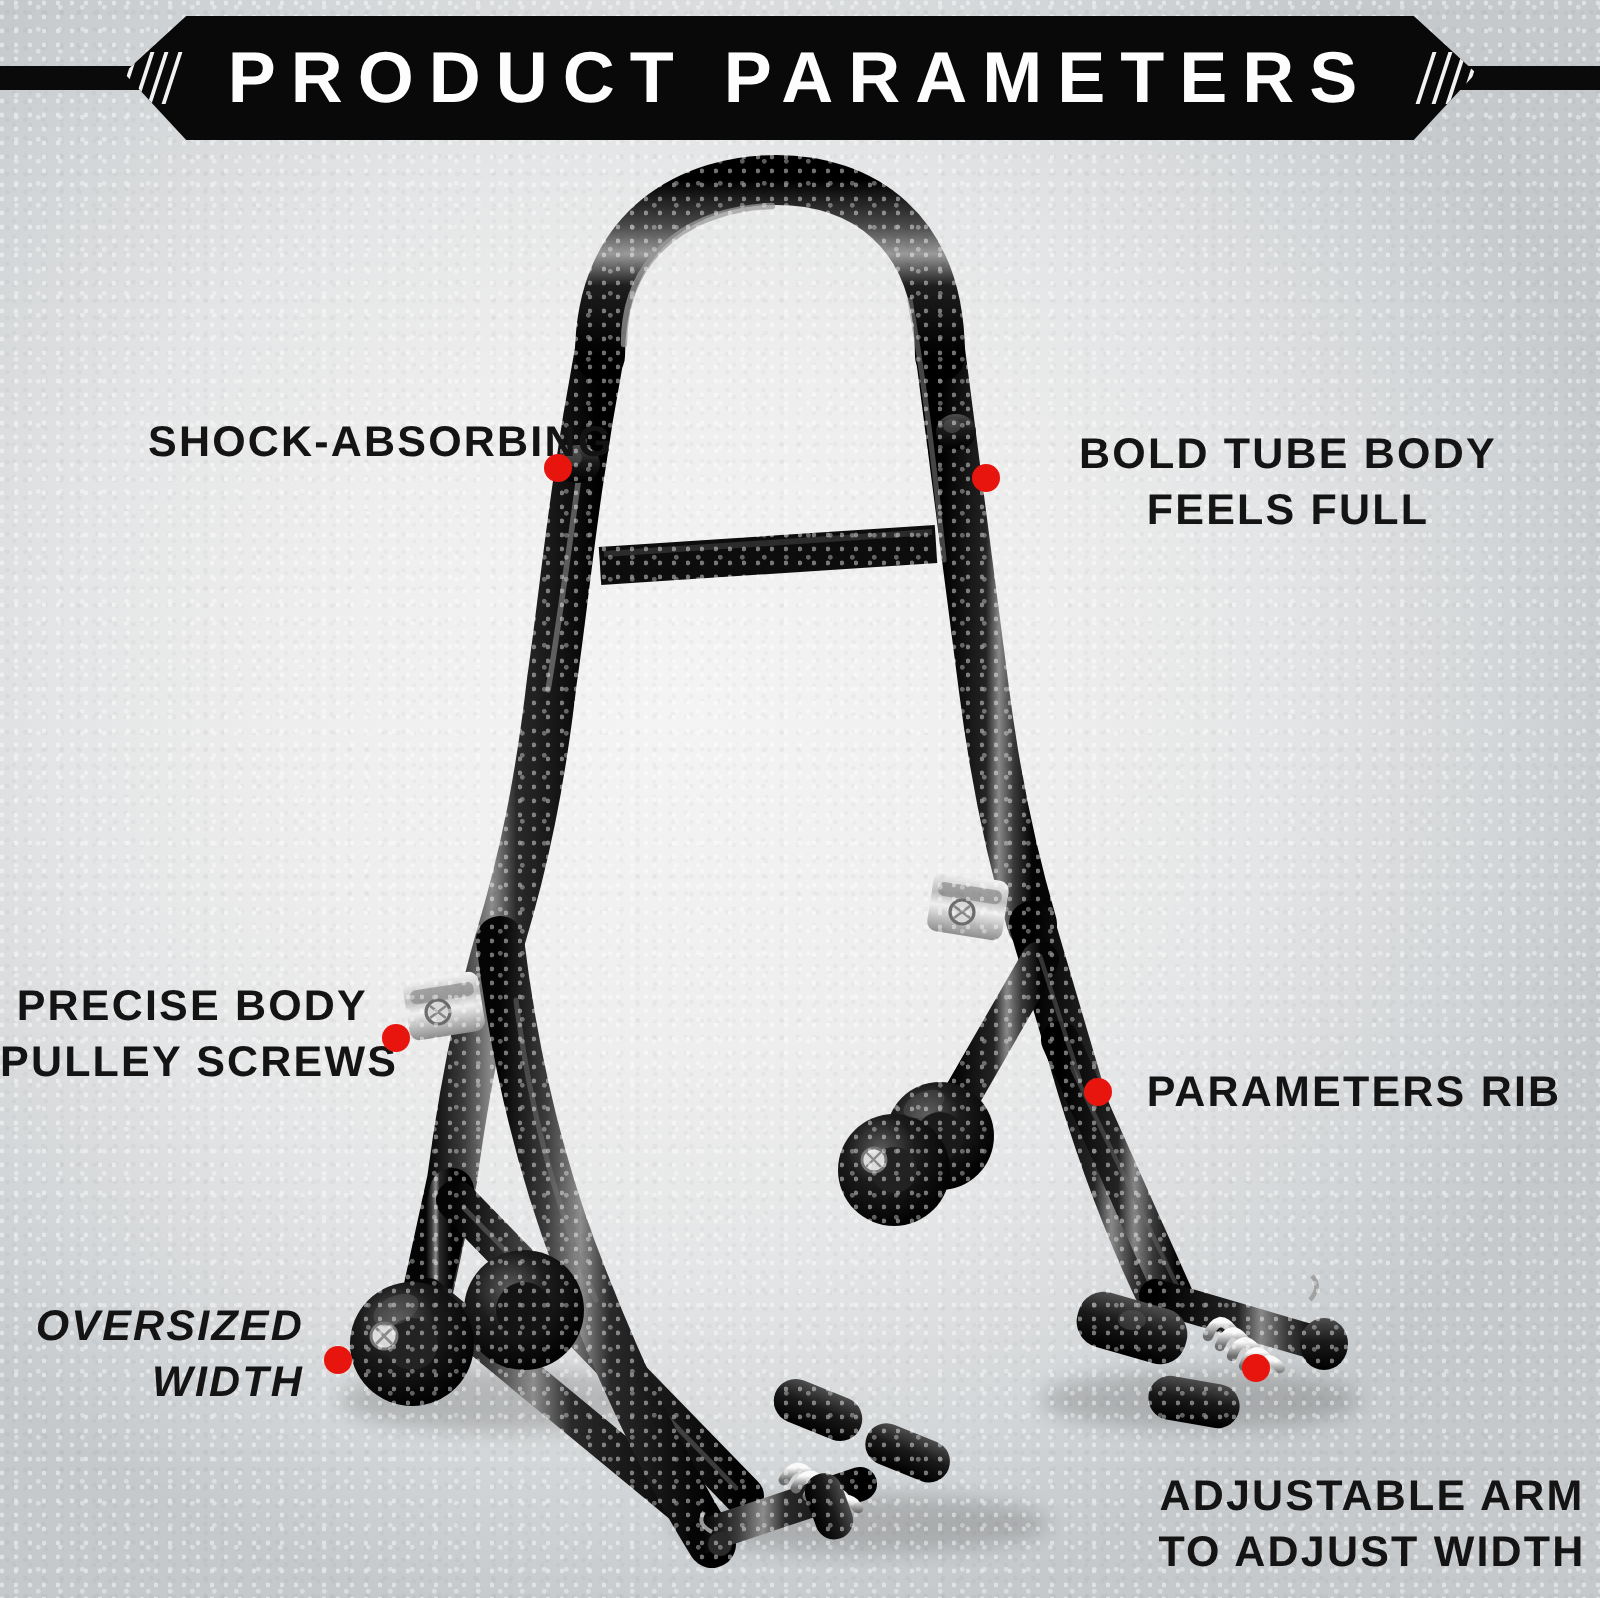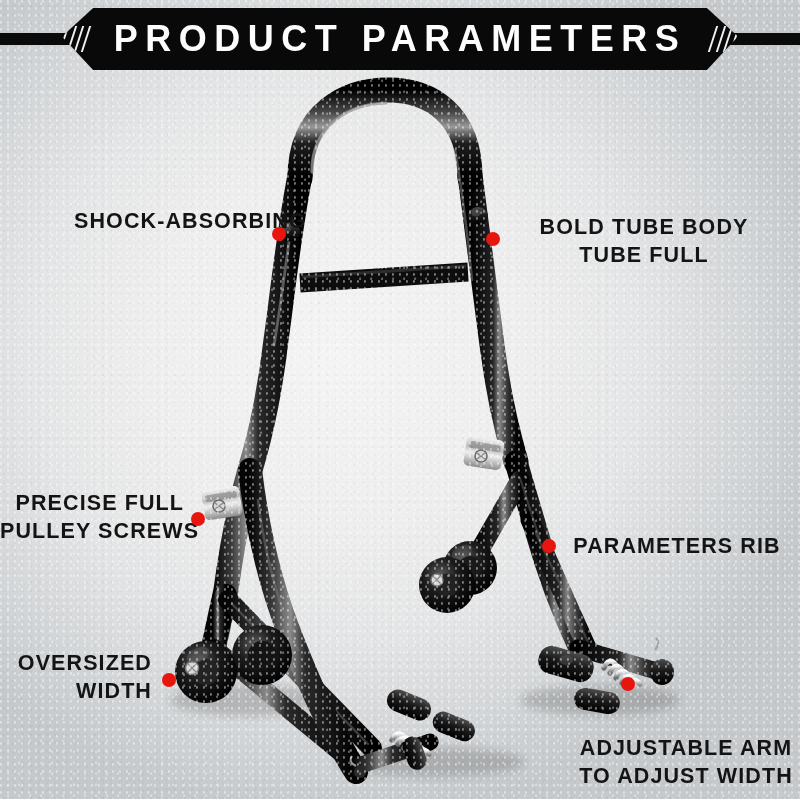--- a/index.html
+++ b/index.html
@@ -257,36 +257,36 @@
     </div>
   </div>
 
   <div class="callout right-al" style="left:34px; top:208px; width:232px;margin-left:40px;">
     <div class="txt">SHOCK-ABSORBING</div>
   </div>
   <span class="dot" style="left: 272px; top: 227px; background: rgb(232, 21, 15);"></span>
 
   <div class="callout left-al" style="left:509px; top:214px; width:270px;">
     <div class="txt">BOLD TUBE BODY</div>
-    <div class="txt">TUBE FULL</div>
+    <div class="txt">FEELS FULL</div>
   </div>
   <span class="dot" style="left: 486px; top: 232px; background: rgb(232, 21, 15);"></span>
 
   <div class="callout right-al" style="left:0px; top:490px; width:184px;">
-    <div class="txt">PRECISE FULL</div>
+    <div class="txt">PRECISE BODY</div>
     <div class="txt">PULLEY SCREWS</div>
   </div>
   <span class="dot" style="left: 191px; top: 512px; background: rgb(232, 21, 15);"></span>
 
   <div class="callout left-al" style="left:562px; top:533px; width:230px;">
     <div class="txt">PARAMETERS RIB</div>
   </div>
   <span class="dot" style="left: 542px; top: 539px; background: rgb(232, 21, 15);"></span>
 
-  <div class="callout right-al" style="left:0px; top:650px; width:152px;">
+  <div class="callout right-al" style="left:0px; top:650px; width:152px;font-style:italic;">
     <div class="txt">OVERSIZED</div>
     <div class="txt">WIDTH</div>
   </div>
   <span class="dot" style="left: 162px; top: 673px; background: rgb(232, 21, 15);"></span>
 
   <div class="callout left-al" style="left:570px; top:735px; width:232px;">
     <div class="txt">ADJUSTABLE ARM</div>
     <div class="txt">TO ADJUST WIDTH</div>
   </div>
   <span class="dot" style="left: 621px; top: 677px; background: rgb(232, 21, 15);"></span>

